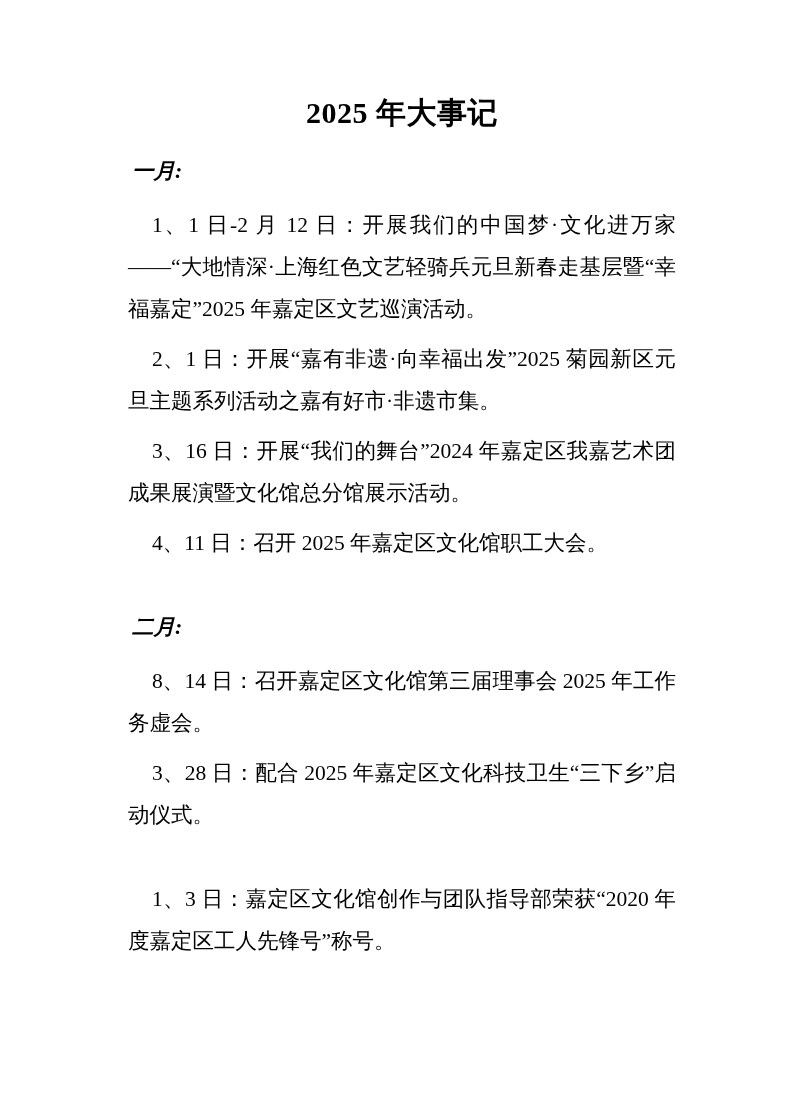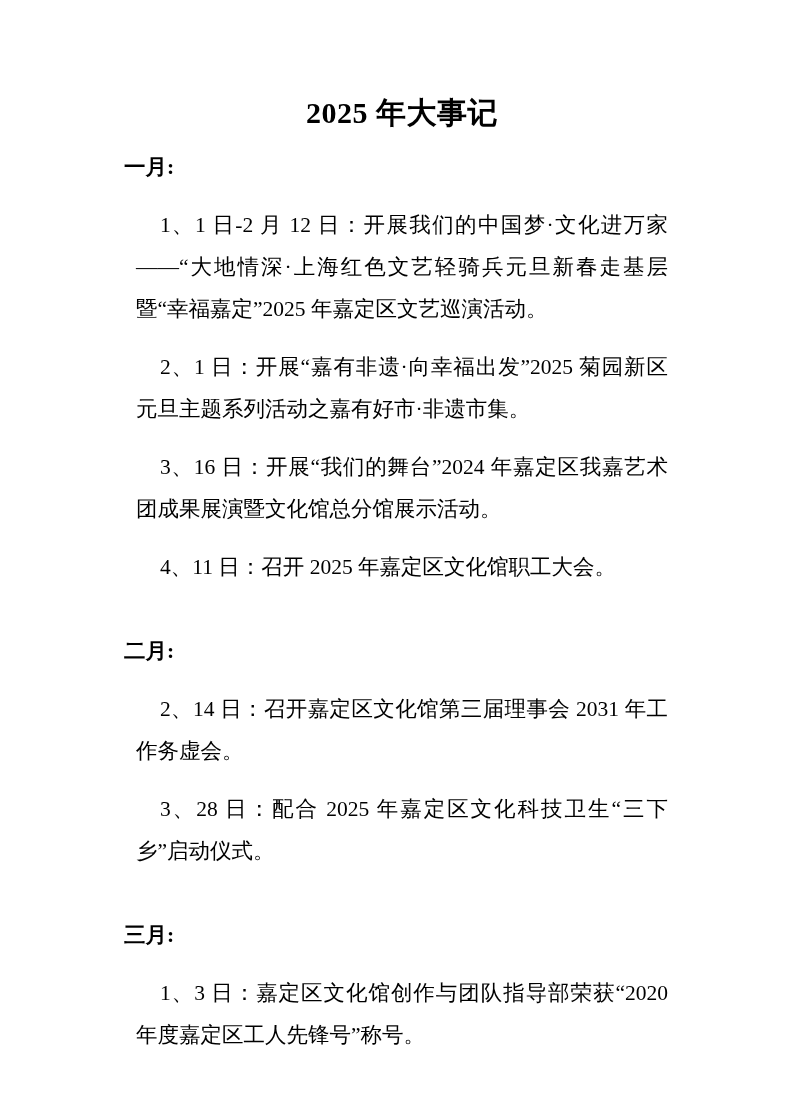--- a/index.html
+++ b/index.html
@@ -26,27 +26,28 @@
     text-align: center;
     letter-spacing: 0.5px;
   }
   .month-section {
     margin: 0;
   }
   .month-section + .month-section {
     margin-top: 42px;
   }
   .month-heading {
-    margin: 4px;
+    margin: 12px;
     font-size: 21.5px;
     line-height: 42px;
     font-weight: 700;
+    font-style: italic;
   }
   .event-item {
-    margin: 16px;
+    margin: 8px;
     font-size: 21.5px;
     line-height: 42px;
     font-weight: 400;
     text-indent: 24px;
     text-align: justify;
     text-justify: inter-ideograph;
   }
 </style>
 </head>
 <body>
@@ -58,22 +59,21 @@
   <section class="month-section">
     <p class="month-heading">一月:</p>
     <p class="event-item">1、1 日-2 月 12 日：开展我们的中国梦·文化进万家——“大地情深·上海红色文艺轻骑兵元旦新春走基层暨“幸福嘉定”2025 年嘉定区文艺巡演活动。</p>
     <p class="event-item">2、1 日：开展“嘉有非遗·向幸福出发”2025 菊园新区元旦主题系列活动之嘉有好市·非遗市集。</p>
     <p class="event-item">3、16 日：开展“我们的舞台”2024 年嘉定区我嘉艺术团成果展演暨文化馆总分馆展示活动。</p>
     <p class="event-item">4、11 日：召开 2025 年嘉定区文化馆职工大会。</p>
   </section>
 
   <section class="month-section">
     <p class="month-heading">二月:</p>
-    <p class="event-item">2、14 日：召开嘉定区文化馆第三届理事会 2031 年工作务虚会。</p>
+    <p class="event-item">8、14 日：召开嘉定区文化馆第三届理事会 2025 年工作务虚会。</p>
     <p class="event-item">3、28 日：配合 2025 年嘉定区文化科技卫生“三下乡”启动仪式。</p>
   </section>
 
   <section class="month-section">
-    <p class="month-heading">三月:</p>
     <p class="event-item">1、3 日：嘉定区文化馆创作与团队指导部荣获“2020 年度嘉定区工人先锋号”称号。</p>
   </section>
 
 </div>
 
 </body></html>

